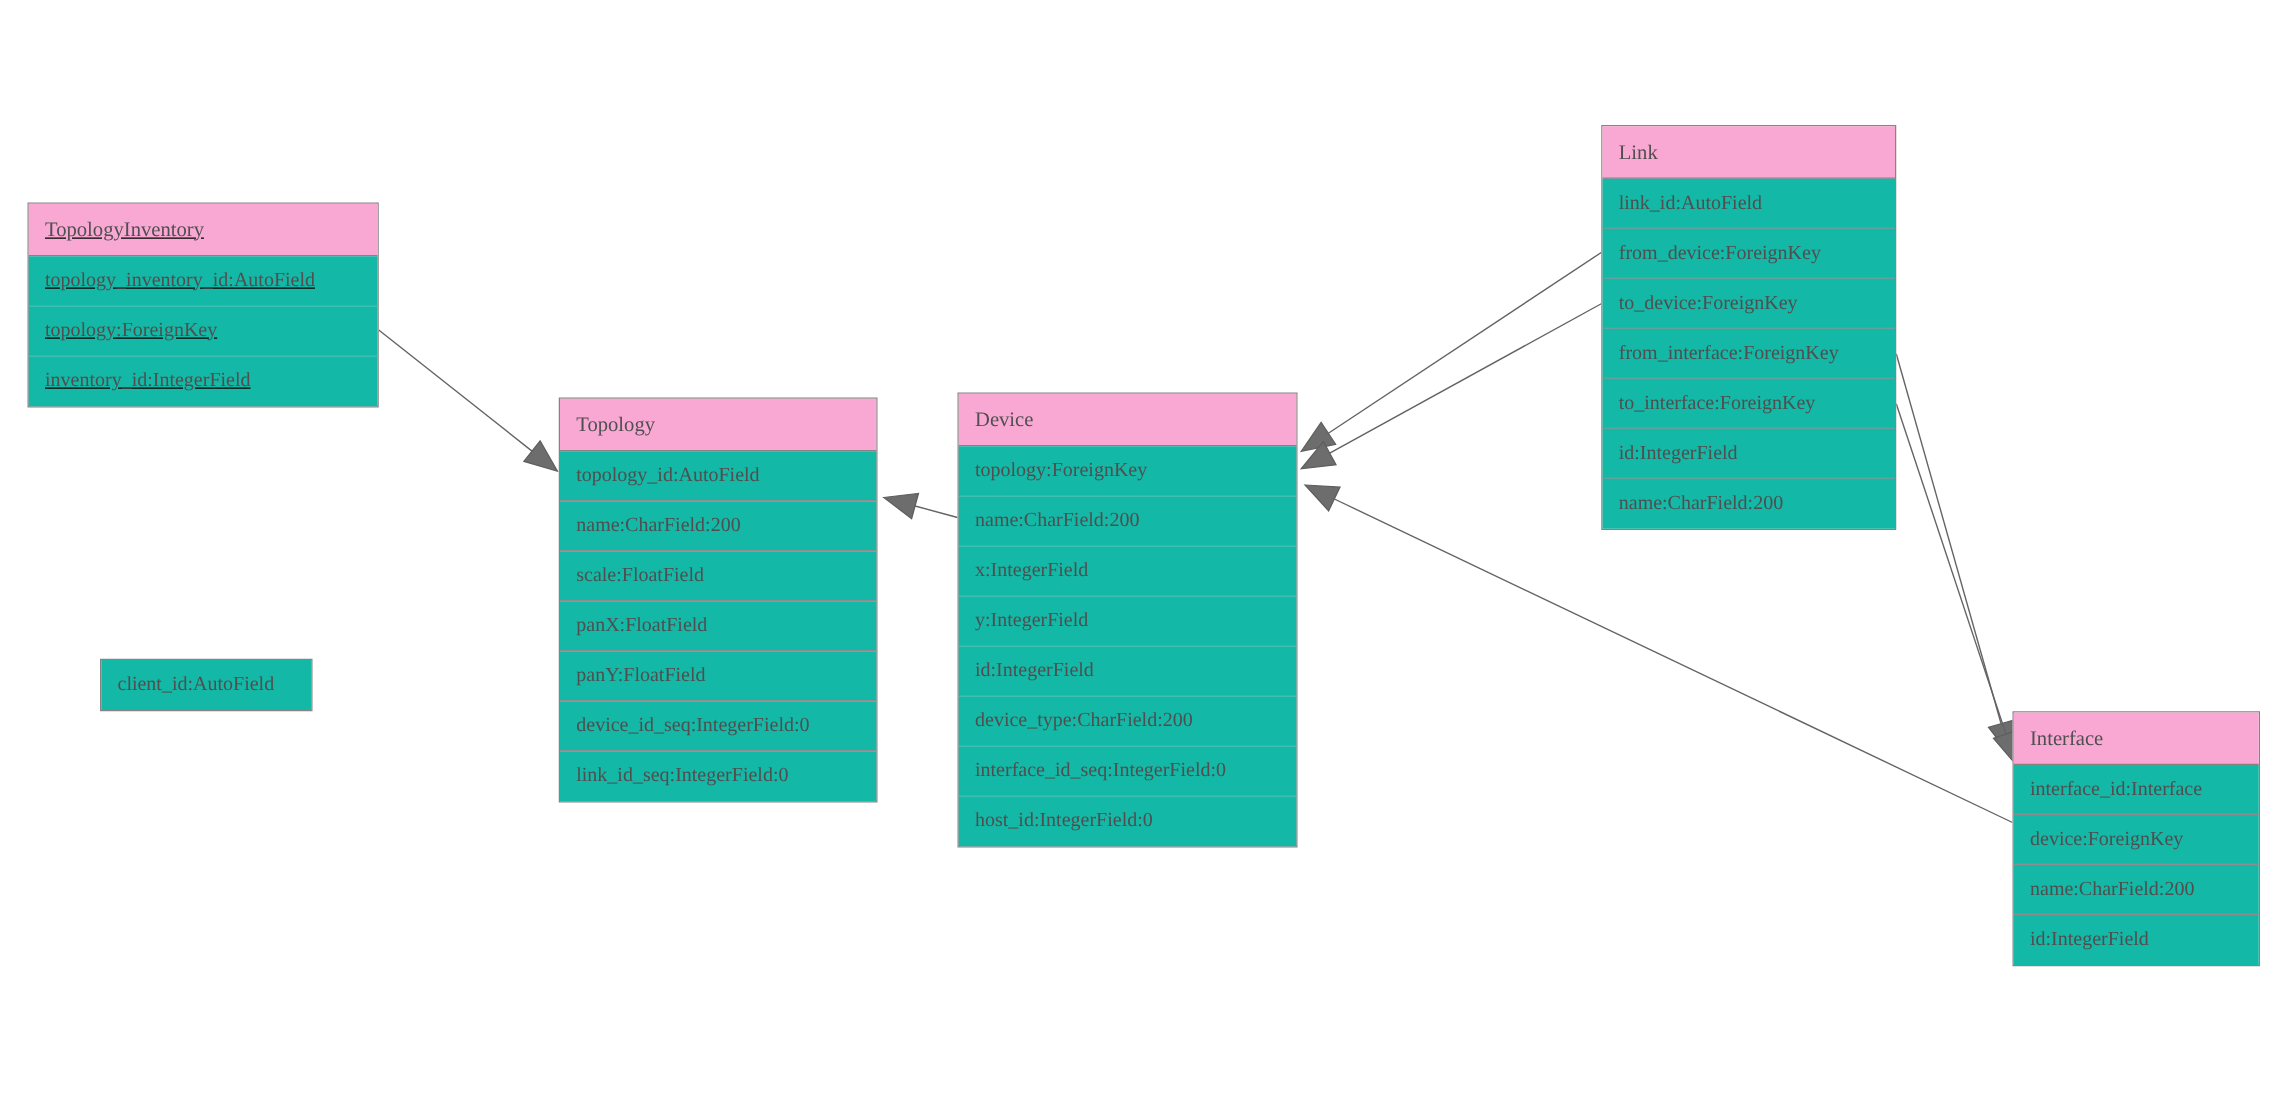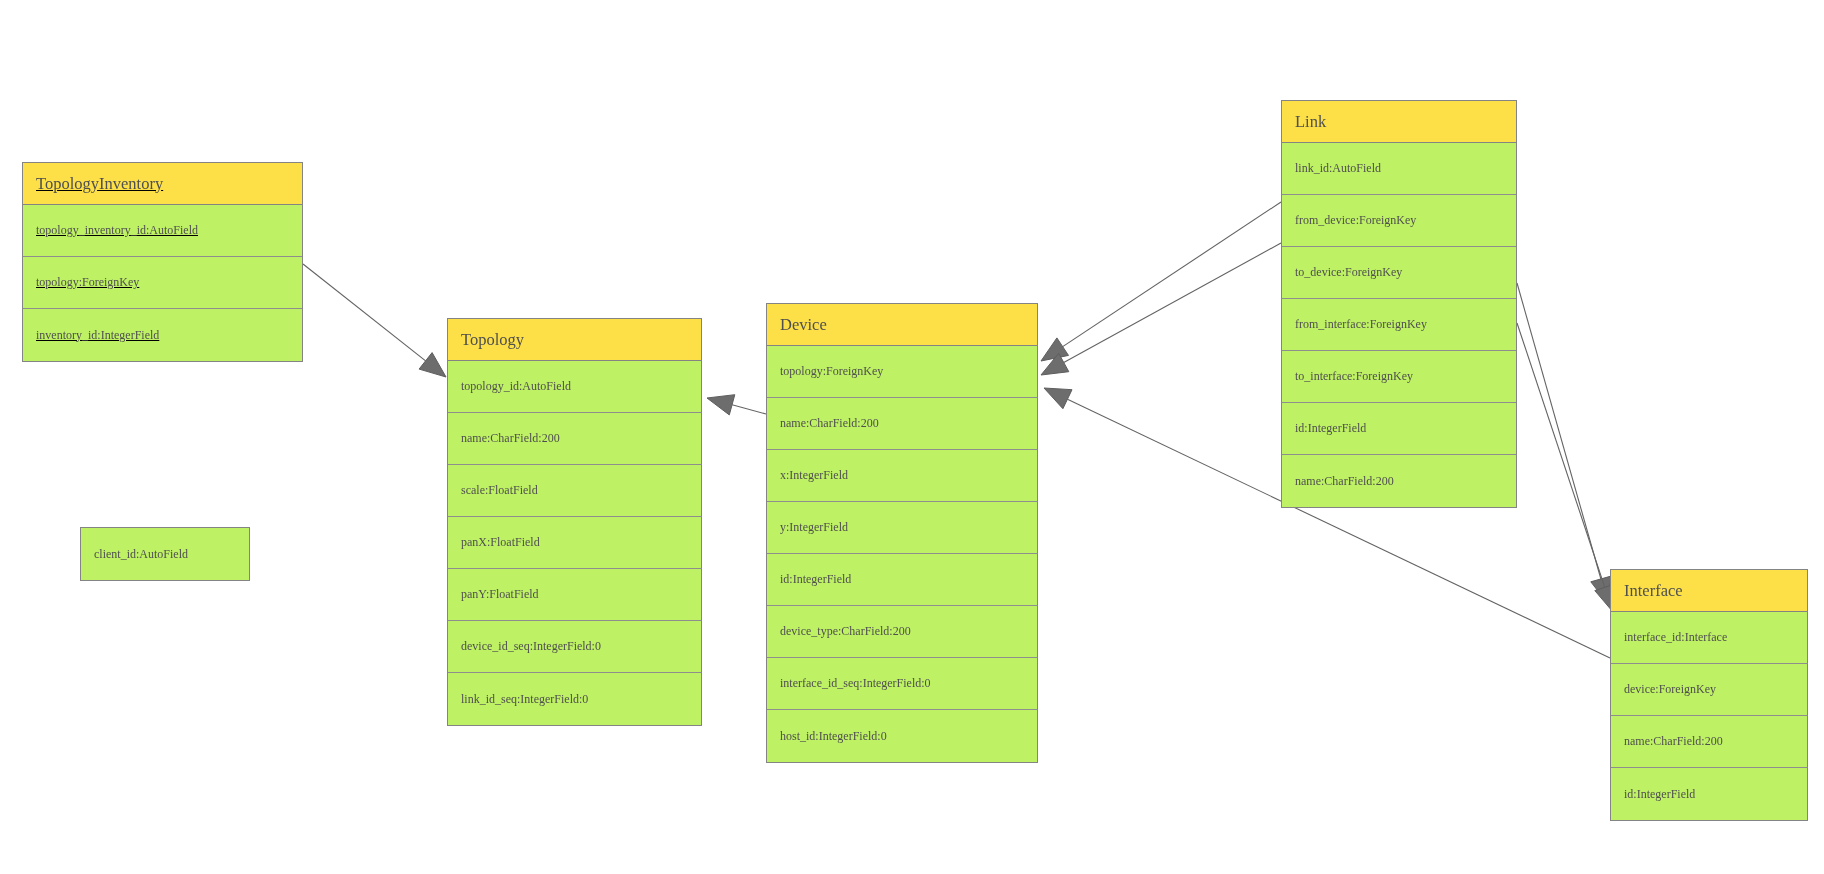--- a/index.html
+++ b/index.html
@@ -24,40 +24,40 @@
   }
   .entity-table {
     position: absolute;
     box-sizing: border-box;
     border: 1.5px solid #848484;
     background: #ffffff;
   }
   .t-header {
     box-sizing: border-box;
     height: 42px;
-    background: #fde047;
+    background: #f9a8d4;
     border-bottom: 1.5px solid #848484;
     display: flex;
     align-items: center;
     padding-left: 13px;
     font-size: 16.5px;
     color: #4f4f4f;
     white-space: nowrap;
   }
   .t-row {
     box-sizing: border-box;
-    height: 52px;
+    height: 40px;
     border-bottom: 1.5px solid #8e8e8e;
     display: flex;
     align-items: center;
     padding-left: 13px;
-    font-size: 12px;
+    font-size: 16px;
     color: #4f4f4f;
     white-space: nowrap;
-    background: #bef264;
+    background: #14b8a6;
   }
   .t-row:last-child {
     border-bottom: none;
   }
   .edge-line {
     fill: none;
     stroke: #636363;
     stroke-width: 1.1;
   }
   .edge-arrowhead {
@@ -99,21 +99,21 @@
       <div class="entity-table" style="left: 447px; top: 318px; width: 255px;">
         <div class="t-header">Topology</div>
         <div class="t-row">topology_id:AutoField</div>
         <div class="t-row">name:CharField:200</div>
         <div class="t-row">scale:FloatField</div>
         <div class="t-row">panX:FloatField</div>
         <div class="t-row">panY:FloatField</div>
         <div class="t-row">device_id_seq:IntegerField:0</div>
         <div class="t-row">link_id_seq:IntegerField:0</div>
       </div>
-      <div class="entity-table" style="left: 766px; top: 303px; width: 272px; text-align: right;">
+      <div class="entity-table" style="left: 766px; top: 314px; width: 272px; text-align: right;">
         <div class="t-header">Device</div>
         <div class="t-row">topology:ForeignKey</div>
         <div class="t-row">name:CharField:200</div>
         <div class="t-row">x:IntegerField</div>
         <div class="t-row">y:IntegerField</div>
         <div class="t-row">id:IntegerField</div>
         <div class="t-row">device_type:CharField:200</div>
         <div class="t-row">interface_id_seq:IntegerField:0</div>
         <div class="t-row">host_id:IntegerField:0</div>
       </div>

